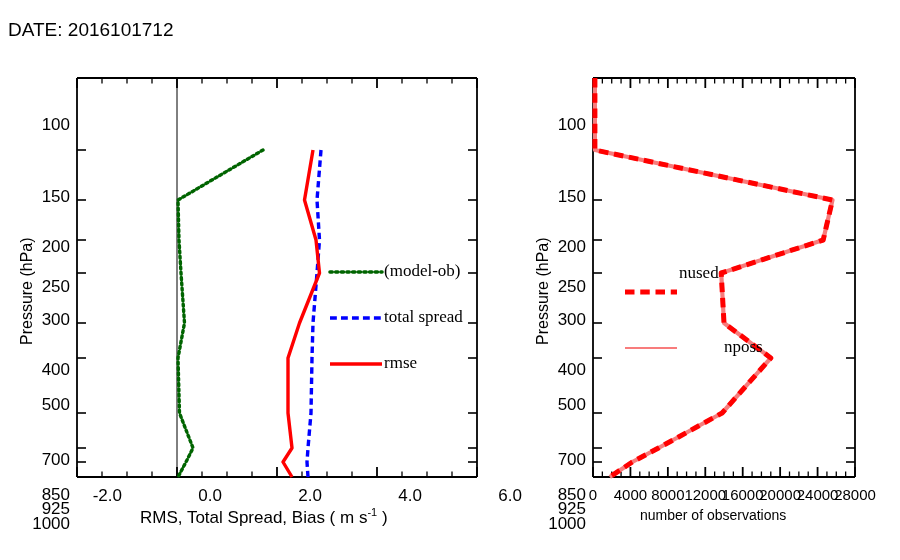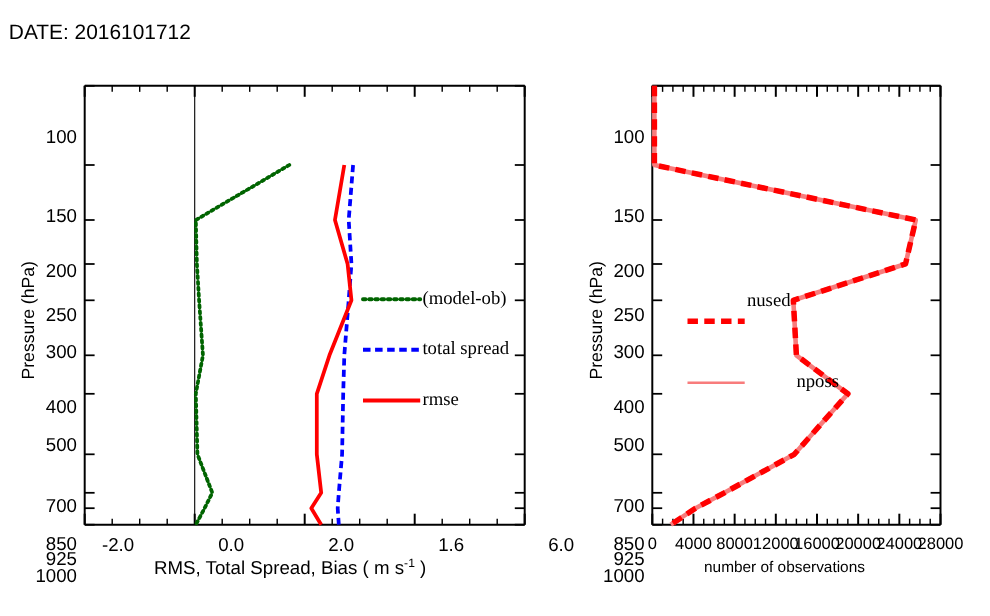--- a/index.html
+++ b/index.html
@@ -225,21 +225,21 @@
       <div class="ytick" style="left: 15px; top: 262px; width: 55px; font-size: 17px;">300</div>
       <div class="ytick" style="left: 15px; top: 312px; width: 55px; font-size: 17px;">400</div>
       <div class="ytick" style="left: 15px; top: 347px; width: 55px; font-size: 17px;">500</div>
       <div class="ytick" style="left: 15px; top: 402px; width: 55px; font-size: 17px;">700</div>
       <div class="ytick" style="left: 15px; top: 437px; width: 55px; font-size: 17px;">850</div>
       <div class="ytick" style="left: 15px; top: 451px; width: 55px; font-size: 17px;">925</div>
       <div class="ytick" style="left: 15px; top: 466px; width: 55px; font-size: 17px;">1000</div>
       <div class="xtick" style="left: 32px; top: 486px; width: 90px;">-2.0</div>
       <div class="xtick" style="left: 132px; top: 486px; width: 90px;">0.0</div>
       <div class="xtick" style="left: 232px; top: 486px; width: 90px;">2.0</div>
-      <div class="xtick" style="left: 332px; top: 486px; width: 90px;">1.6</div>
+      <div class="xtick" style="left: 332px; top: 486px; width: 90px;">4.0</div>
       <div class="xtick" style="left: 432px; top: 486px; width: 90px;">6.0</div>
       <div class="ytick" style="left: 531px; top: 67px; width: 55px; font-size: 17px;">100</div>
       <div class="ytick" style="left: 531px; top: 139px; width: 55px; font-size: 17px;">150</div>
       <div class="ytick" style="left: 531px; top: 189px; width: 55px; font-size: 17px;">200</div>
       <div class="ytick" style="left: 531px; top: 229px; width: 55px; font-size: 17px;">250</div>
       <div class="ytick" style="left: 531px; top: 262px; width: 55px; font-size: 17px;">300</div>
       <div class="ytick" style="left: 531px; top: 312px; width: 55px; font-size: 17px;">400</div>
       <div class="ytick" style="left: 531px; top: 347px; width: 55px; font-size: 17px;">500</div>
       <div class="ytick" style="left: 531px; top: 402px; width: 55px; font-size: 17px;">700</div>
       <div class="ytick" style="left: 531px; top: 437px; width: 55px; font-size: 17px;">850</div>

